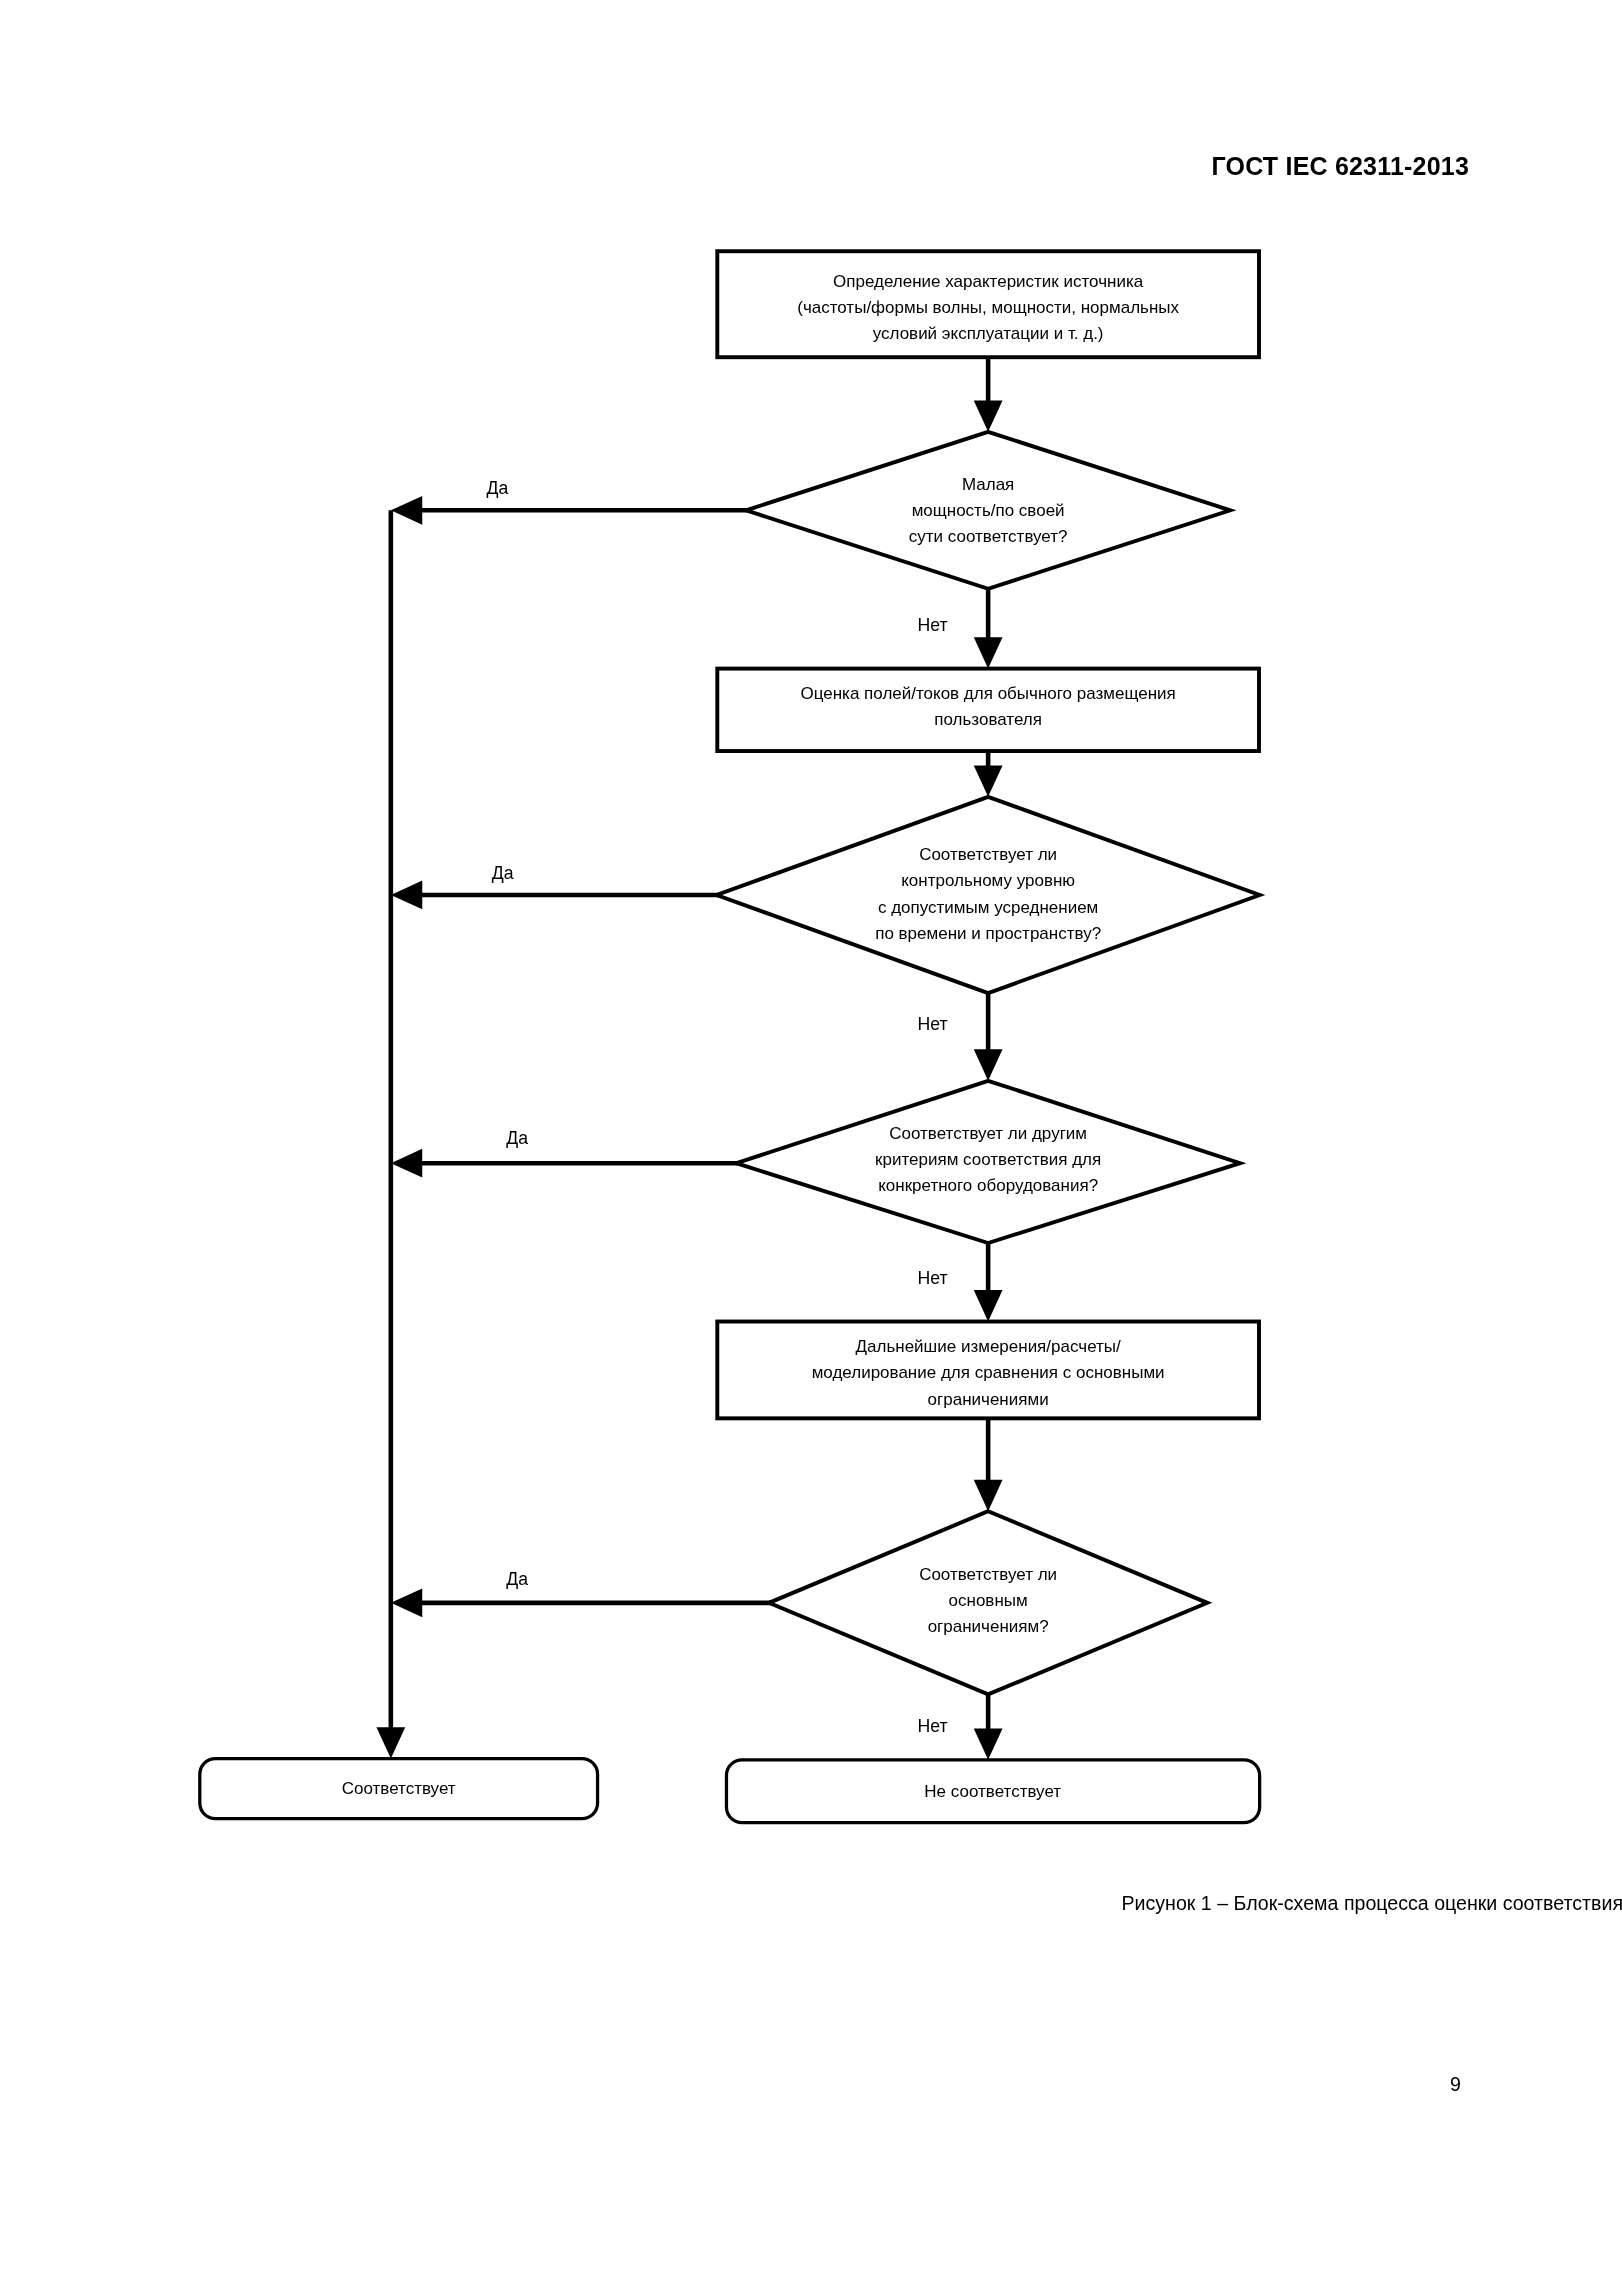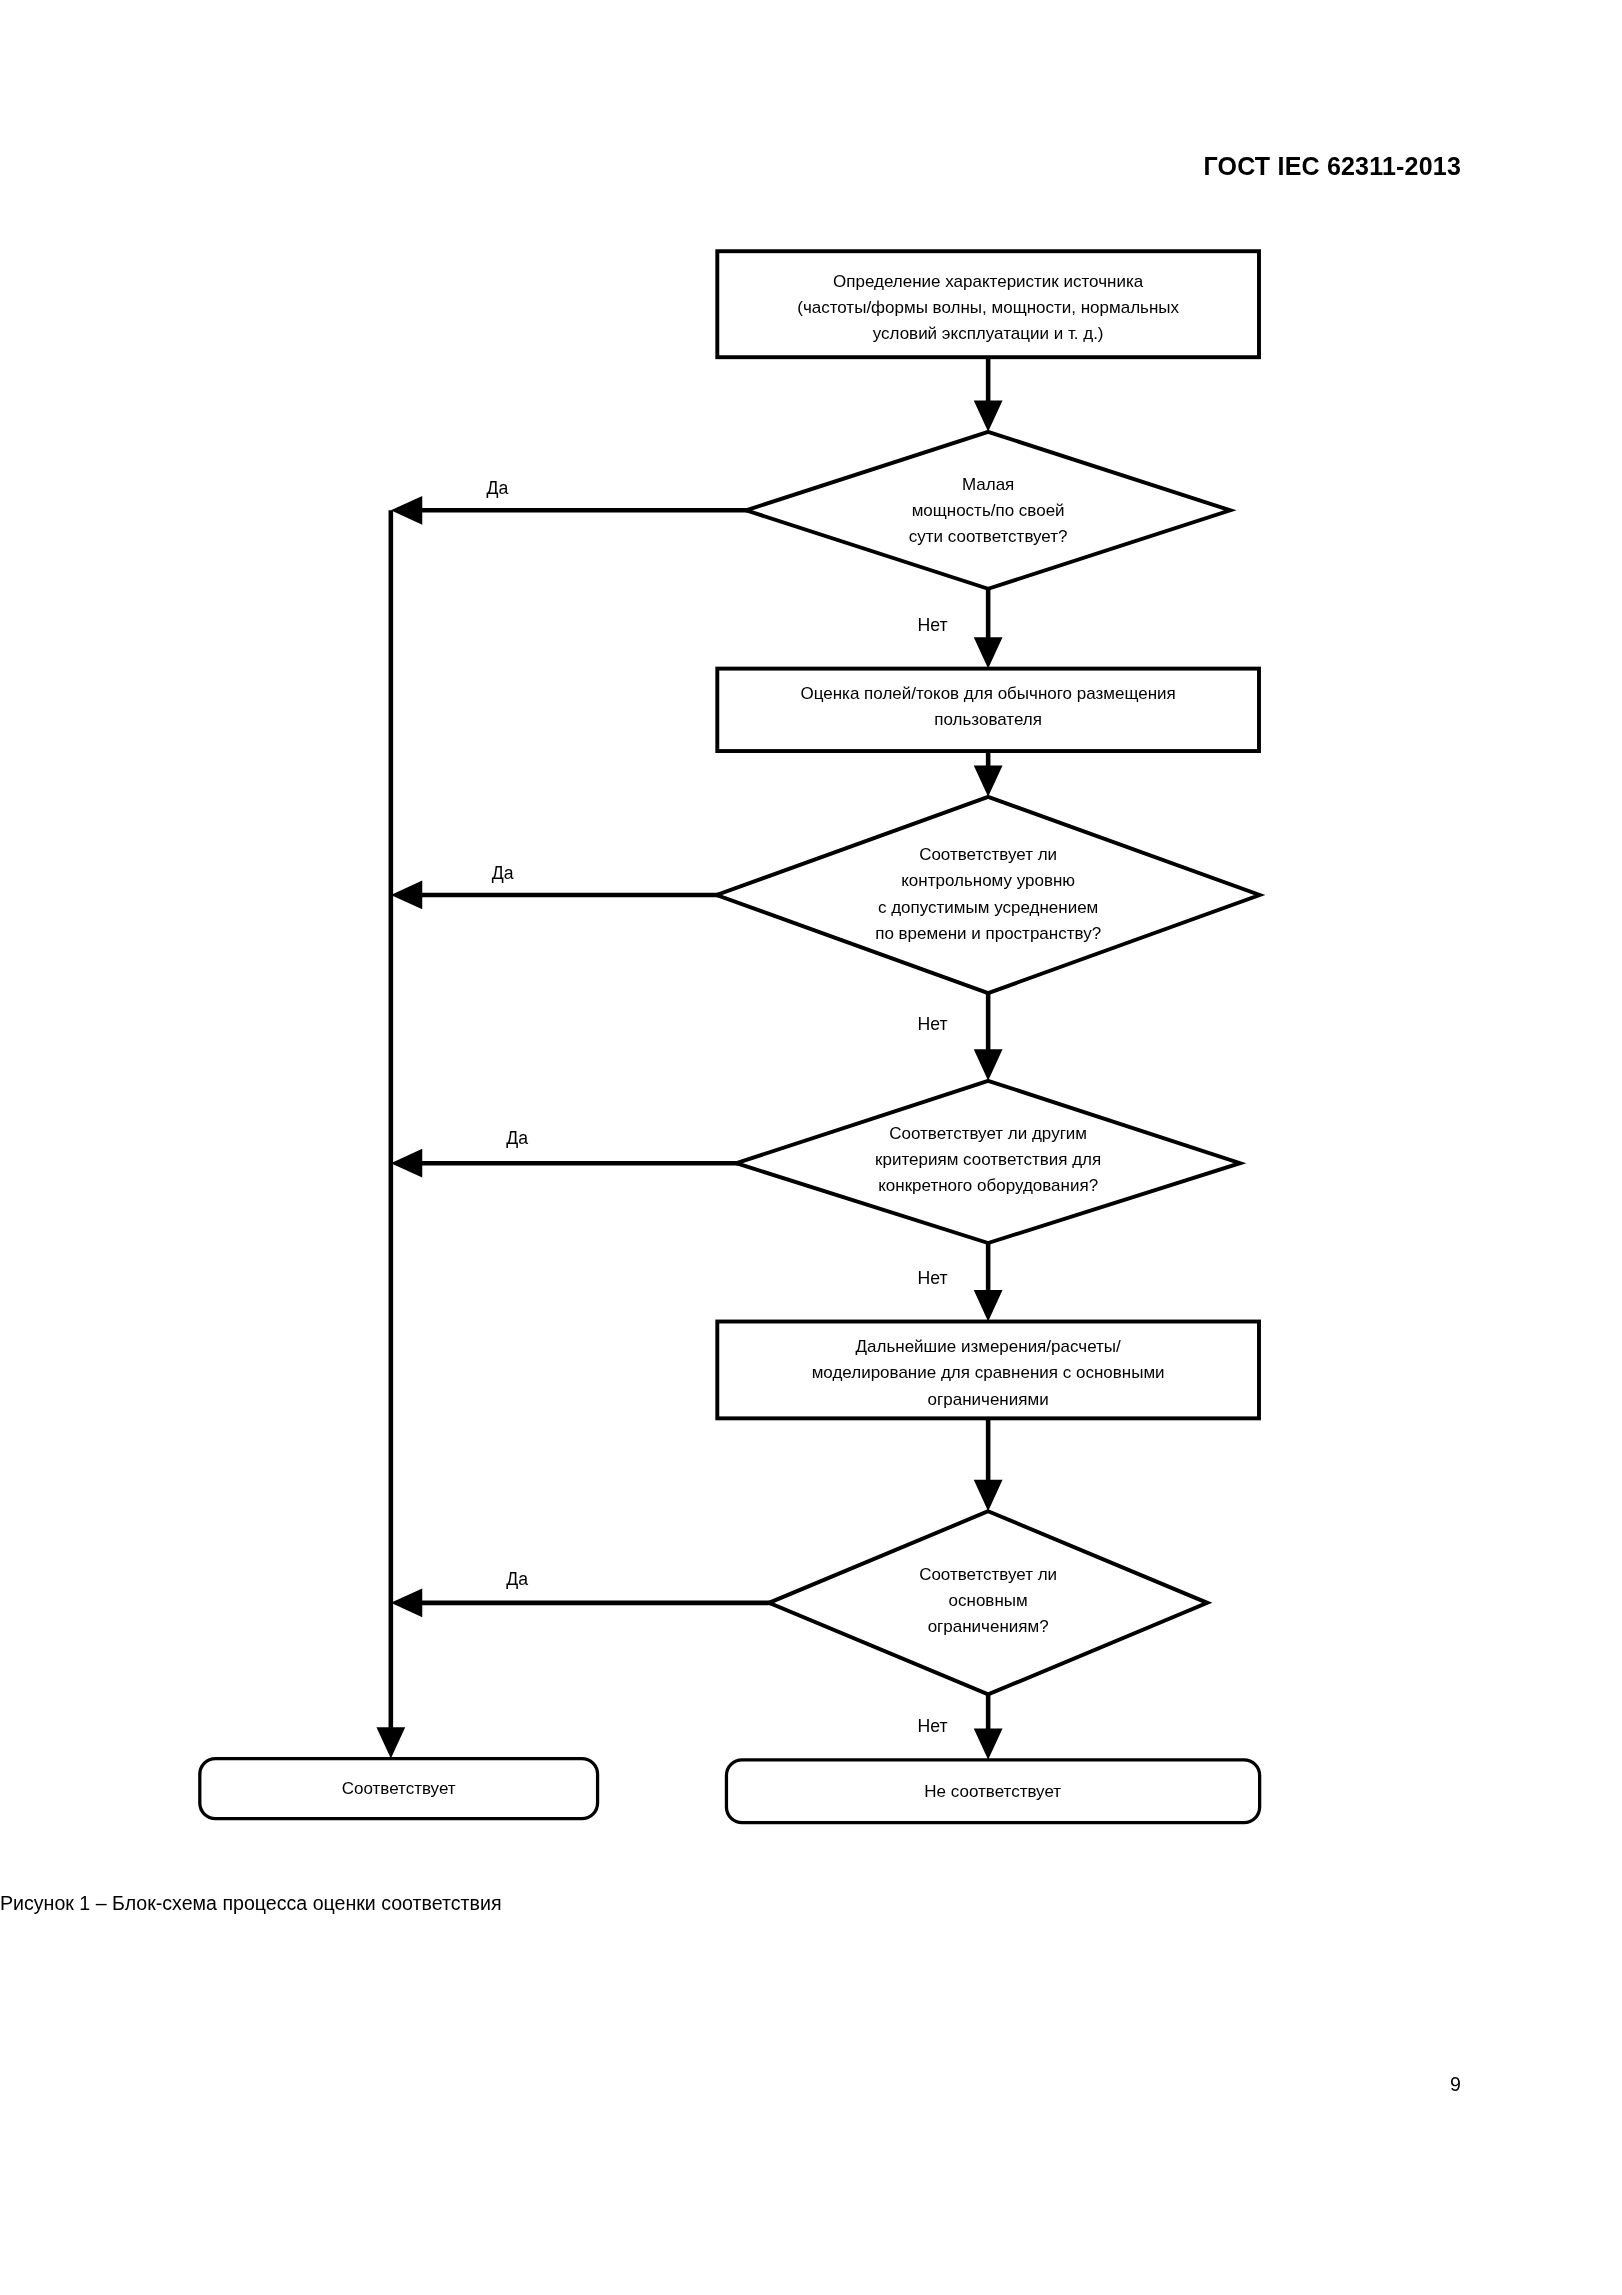--- a/index.html
+++ b/index.html
@@ -16,32 +16,32 @@
     overflow: hidden;
   }
   .page {
     position: absolute;
     inset: 0;
     background: #ffffff;
   }
   .doc-header {
     position: absolute;
     top: 152px;
-    right: 162px;
+    right: 154px;
     font-size: 25px;
     font-weight: bold;
     letter-spacing: 0.2px;
     white-space: nowrap;
   }
   .figure-caption {
     position: absolute;
     top: 1892px;
     left: 0;
     width: 1623px;
-    text-align: left;
+    text-align: right;
     font-size: 19.6px;
   }
   .page-number {
     position: absolute;
     top: 2073px;
     right: 162px;
     font-size: 19.6px;
   }
   .flow-svg {
     position: absolute;

